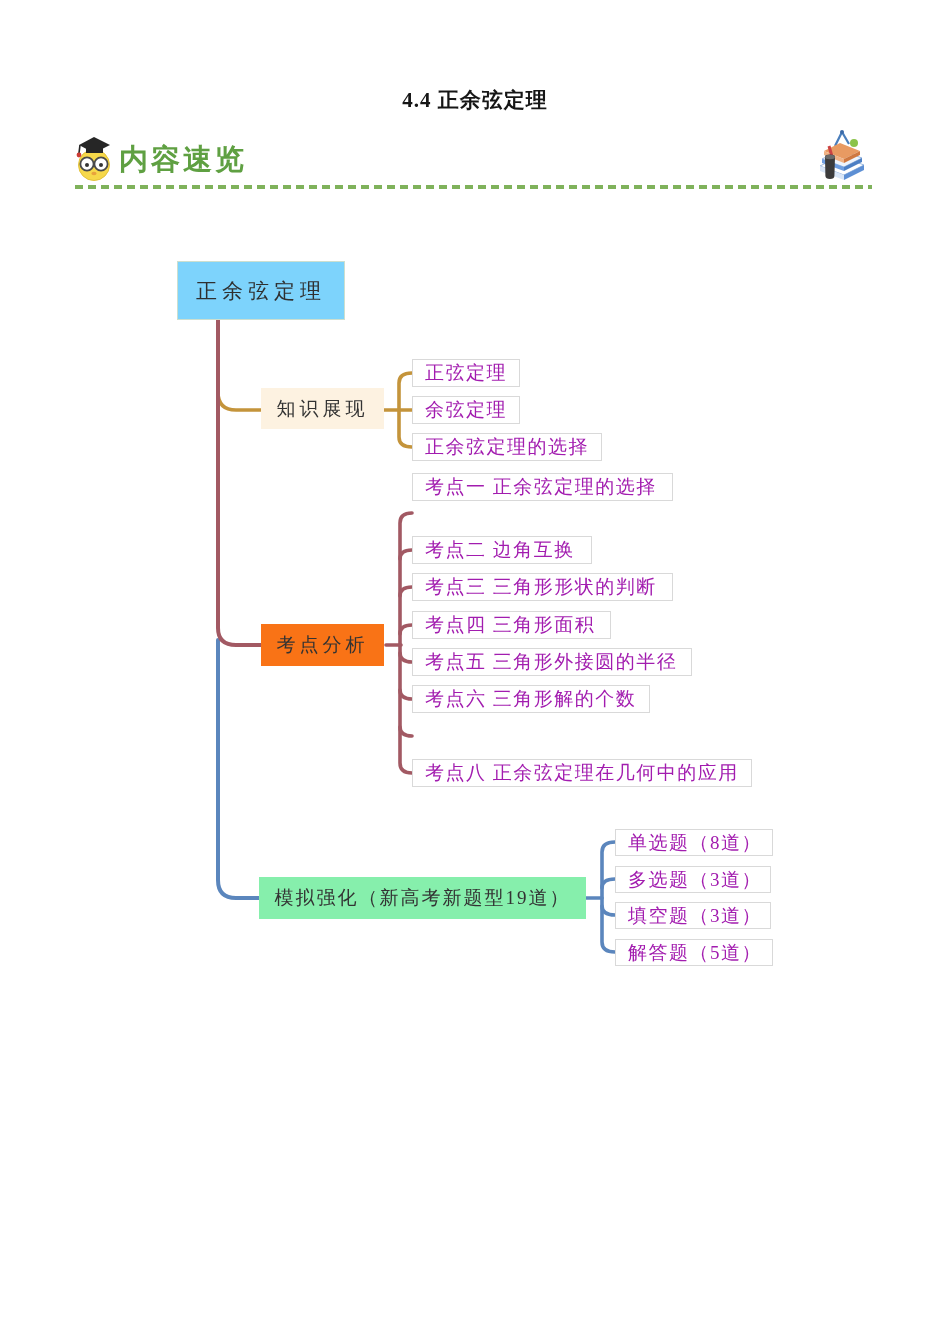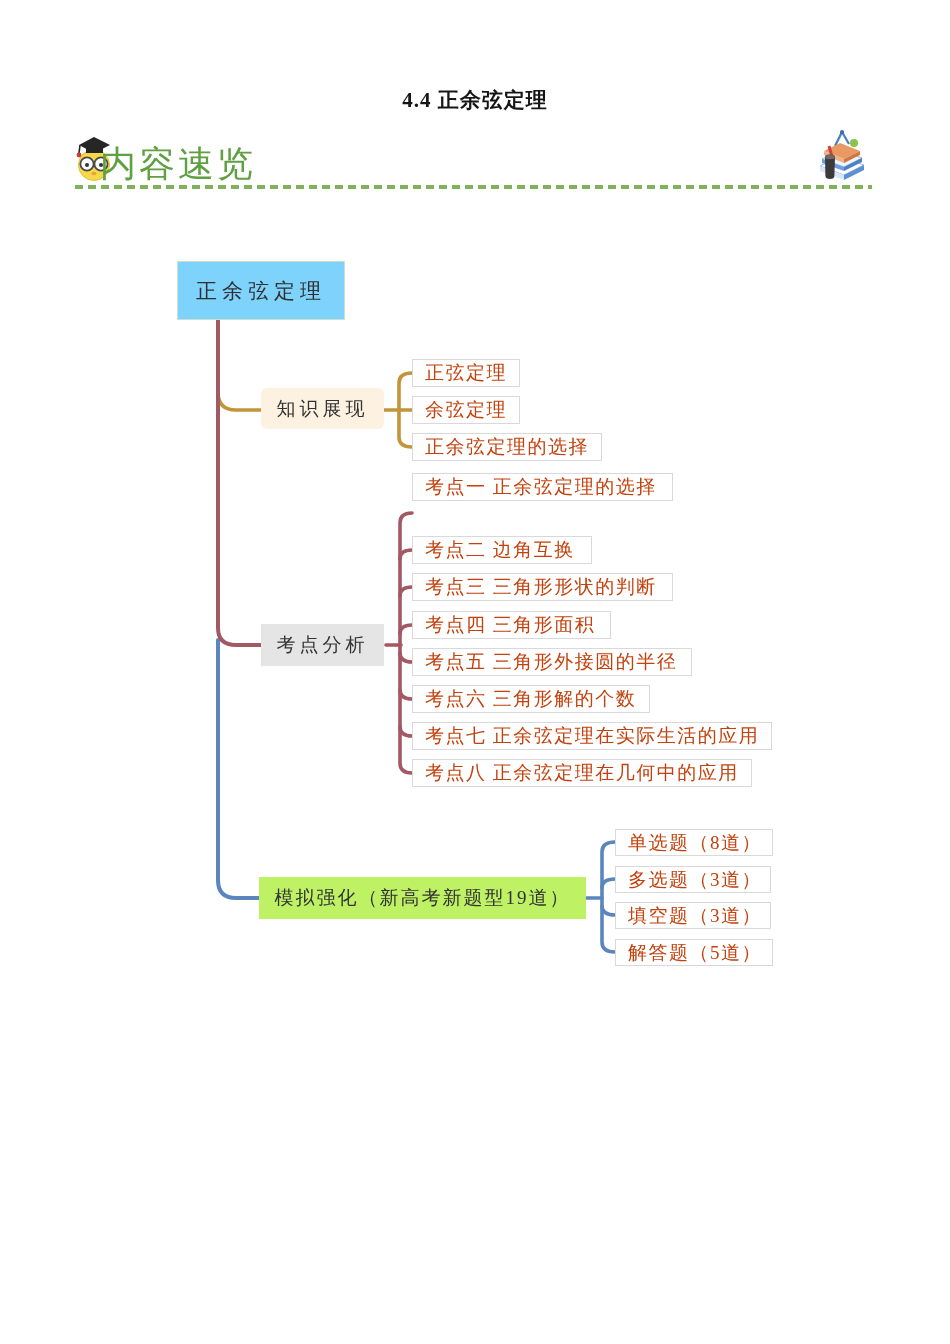--- a/index.html
+++ b/index.html
@@ -13,48 +13,48 @@
   }
   .page-title{
     position:absolute;left:0;top:86px;width:950px;
     text-align:center;
     font-size:21px;font-weight:700;color:#161616;
     letter-spacing:1px;
   }
   
   .owl-icon{position:absolute;left:74px;top:134px;width:40px;height:50px;}
   .section-label{
-    position:absolute;left:100px;top:140px;
+    position:absolute;left:119px;top:140px;
     font-family:"Liberation Sans","DejaVu Sans",sans-serif;
-    font-size:36px;font-weight:400;color:#5fa042;letter-spacing:3px;
+    font-size:29px;font-weight:700;color:#5fa042;letter-spacing:3px;
   }
   .books-icon{position:absolute;left:812px;top:126px;width:58px;height:58px;}
   .divider{
     position:absolute;left:75px;top:185px;width:797px;height:4px;
     background:repeating-linear-gradient(90deg,#7fb25b 0 8px,transparent 8px 13px);
   }
   
   .connectors{position:absolute;left:0;top:0;width:950px;height:1344px;}
   .node{
     position:absolute;display:flex;align-items:center;
     font-size:19px;color:#333333;white-space:nowrap;
   }
   .node.center{justify-content:center;}
   .root-node{
     left:177px;top:261px;width:166px;height:57px;
     background:#7dd3fc;border:1px solid #ccdfcf;
     font-size:21px;letter-spacing:5px;color:#2f2f2f;
   }
   .branch-node{letter-spacing:4px;color:#333;}
-  .branch-knowledge{left:261px;top:388px;width:123px;height:41px;background:#fdf2e1;border-radius:6px;}
-  .branch-exam{left:261px;top:624px;width:123px;height:42px;background:#e5e5e5;}
-  .branch-mock{left:259px;top:877px;width:327px;height:42px;background:#bef264;letter-spacing:2px;}
+  .branch-knowledge{left:261px;top:388px;width:123px;height:41px;background:#fdf2e1;}
+  .branch-exam{left:261px;top:624px;width:123px;height:42px;background:#f97316;}
+  .branch-mock{left:259px;top:877px;width:327px;height:42px;background:#86efac;letter-spacing:2px;}
   .leaf{
     background:#ffffff;border:1px solid #d9d9d9;
-    padding-left:12px;letter-spacing:1.5px;font-size:19px;color:#c2410c;
+    padding-left:12px;letter-spacing:1.5px;font-size:19px;color:#a21caf;
     box-sizing:border-box;
   }
 </style>
 </head>
 <body>
 
 <div class="page">
 
   <div class="page-title">4.4 正余弦定理</div>
 
@@ -125,21 +125,20 @@
   <div class="node leaf" style="left:412px;top:396px;width:108px;height:28px">余弦定理</div>
   <div class="node leaf" style="left:412px;top:433px;width:190px;height:28px">正余弦定理的选择</div>
 
   <div class="node center branch-node branch-exam">考点分析</div>
   <div class="node leaf" style="left:412px;top:473px;width:261px;height:28px">考点一 正余弦定理的选择</div>
   <div class="node leaf" style="left:412px;top:536px;width:180px;height:28px">考点二 边角互换</div>
   <div class="node leaf" style="left:412px;top:573px;width:261px;height:28px">考点三 三角形形状的判断</div>
   <div class="node leaf" style="left:412px;top:611px;width:199px;height:28px">考点四 三角形面积</div>
   <div class="node leaf" style="left:412px;top:648px;width:280px;height:28px">考点五 三角形外接圆的半径</div>
   <div class="node leaf" style="left:412px;top:685px;width:238px;height:28px">考点六 三角形解的个数</div>
-  <div class="node leaf" style="left:412px;top:722px;width:360px;height:28px">考点七 正余弦定理在实际生活的应用</div>
   <div class="node leaf" style="left:412px;top:759px;width:340px;height:28px">考点八 正余弦定理在几何中的应用</div>
 
   <div class="node center branch-node branch-mock">模拟强化（新高考新题型19道）</div>
   <div class="node leaf" style="left:615px;top:829px;width:158px;height:27px">单选题（8道）</div>
   <div class="node leaf" style="left:615px;top:866px;width:156px;height:27px">多选题（3道）</div>
   <div class="node leaf" style="left:615px;top:902px;width:156px;height:27px">填空题（3道）</div>
   <div class="node leaf" style="left:615px;top:939px;width:158px;height:27px">解答题（5道）</div>
 
 </div>
 

